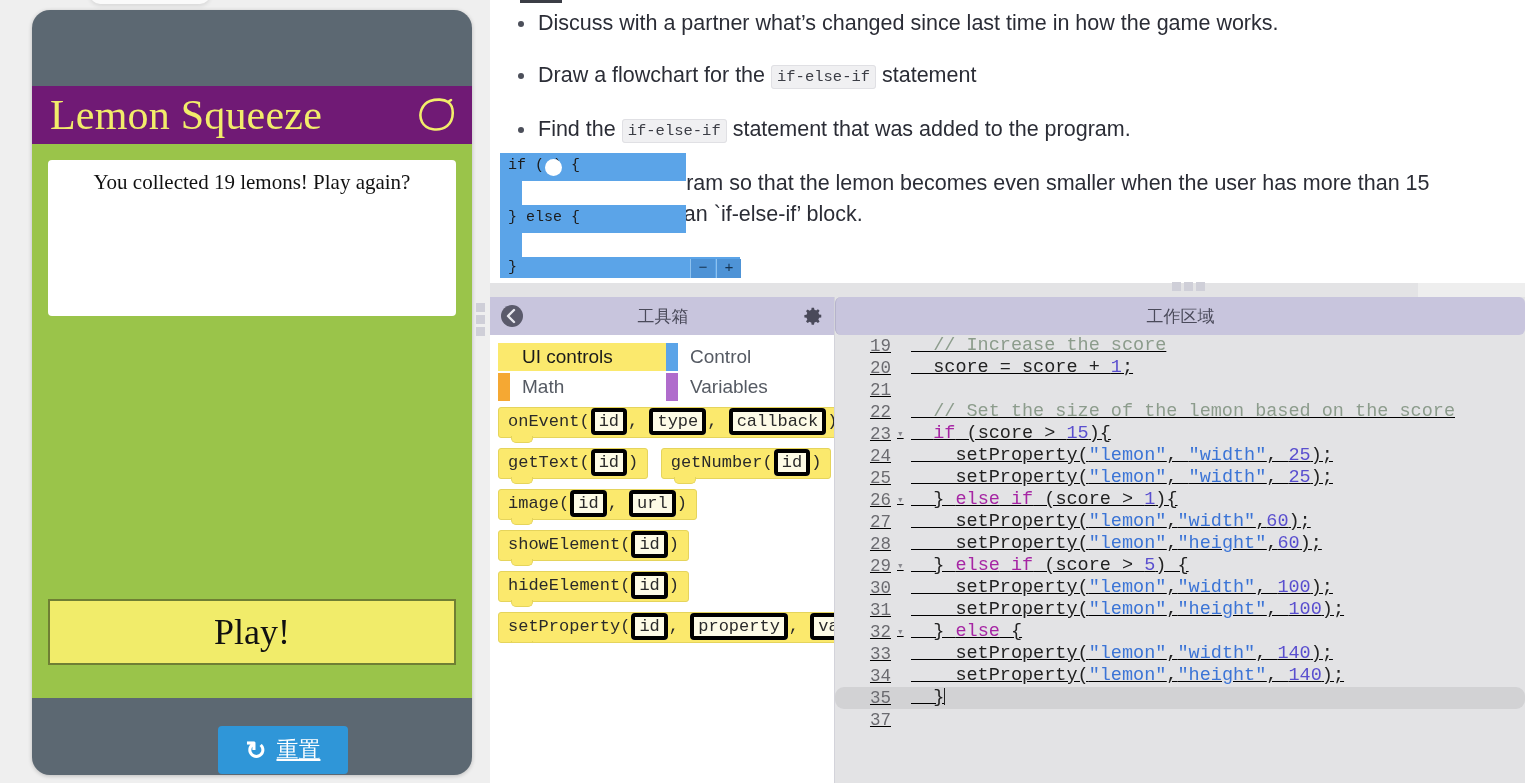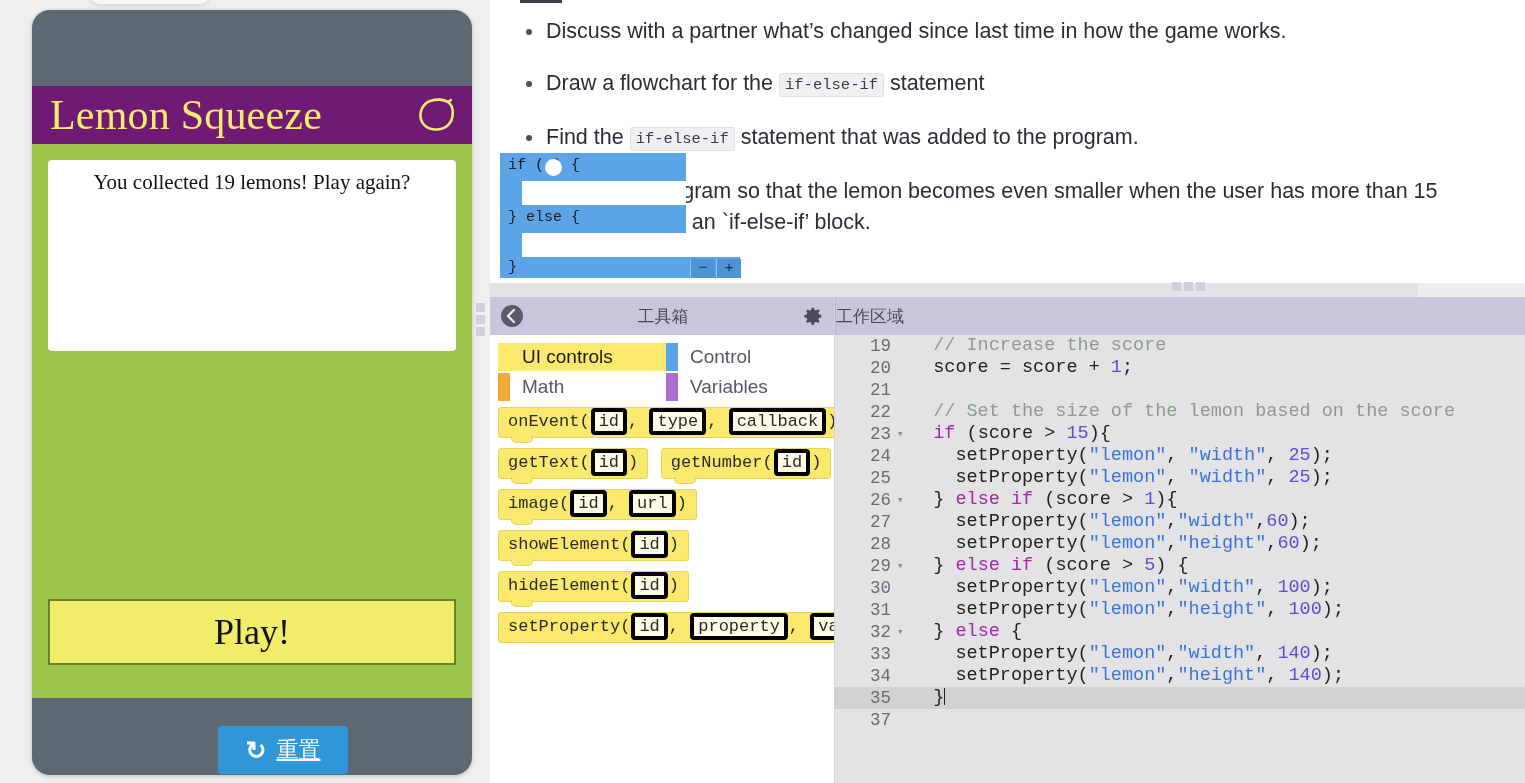--- a/index.html
+++ b/index.html
@@ -35,21 +35,21 @@
     display:flex;align-items:center;justify-content:space-between;
     padding:0 14px 0 18px;box-sizing:border-box;
   }
   #app-title{
     color:#f2ed6a;font-family:"Liberation Serif", serif;
     font-size:42px;line-height:44px;font-weight:400;
     letter-spacing:.2px;white-space:nowrap;
   }
   #lemon-icon{width:40px;height:36px;flex:0 0 auto;}
   #message-box{
-    margin:16px 16px 0 16px;height:191px;background:#ffffff;
+    margin:16px 16px 0 16px;height:156px;background:#ffffff;
     border-radius:4px;box-sizing:border-box;padding:10px 0 0 0;
     text-align:center;
   }
   #message-text{
     font-family:"Liberation Serif", serif;font-size:21px;color:#111;
     line-height:25px;
   }
   #play-button{
     position:absolute;left:16px;top:513px;width:408px;height:66px;
     background:#f1ec6a;border:2px solid #6f7f34;
@@ -71,21 +71,21 @@
     font-size:22px;line-height:24px;text-decoration:underline;
     font-family:"Liberation Sans", sans-serif;
   }
 
   
   #instructions{
     position:absolute;left:490px;top:0;width:1035px;height:283px;
     background:#ffffff;overflow:hidden;
   }
   #instr-list{
-    margin:12px;padding:0 28px 0 44px;list-style:none;
+    margin:4px;padding:0 28px 0 44px;list-style:none;
   }
   #instr-list li{
     position:relative;color:#2b2d36;font-size:21.5px;line-height:31px;
     margin:0 0 21px 0;font-family:"Liberation Sans", sans-serif;
   }
   #instr-list li:first-child{margin-top:0;}
   #instr-list li:before{
     content:"";position:absolute;left:-20px;top:13px;
     width:6px;height:6px;border-radius:50%;background:#4c4f5a;
   }
@@ -207,32 +207,32 @@
   }
   #blk-setprop{width:352px;overflow:hidden;margin-left:8px;}
 
   
   #editor{
     position:absolute;left:345px;top:14px;width:690px;height:486px;
     background:#e3e3e5;overflow:hidden;
   }
   #editor-header{
     height:38px;background:#c8c5dd;color:#4a4a5a;font-size:17px;
-    display:flex;align-items:center;justify-content:flex-start;
-    border-left:1px solid #b6b3cc;box-sizing:border-box;
+    display:flex;align-items:center;justify-content:center;
+    border-left:1px solid #b6b3cc;box-sizing:border-box;border-radius:6px;
   }
   #code-area{
     position:absolute;left:0;top:38px;width:690px;height:448px;
     font-family:"Liberation Mono", monospace;font-size:18.5px;
-    line-height:22px;overflow:hidden;
+    line-height:22px;overflow:hidden;text-decoration:underline;
   }
   .code-row{
     display:flex;height:22px;align-items:center;position:relative;
   }
-  .code-row.active{background:#d2d2d4;}
+  .code-row.active{background:#d2d2d4;border-radius:9px;}
   .ln{
     width:62px;text-align:right;padding-right:6px;color:#6b6b70;
     font-size:17.5px;flex:0 0 auto;box-sizing:border-box;user-select:none;
   }
   .fold{
     width:14px;flex:0 0 auto;color:#8b8b91;font-size:11px;text-align:left;
     user-select:none;
   }
   .src{white-space:pre;color:#222;flex:1;}
   .c-com{color:#8c9c8c;}

